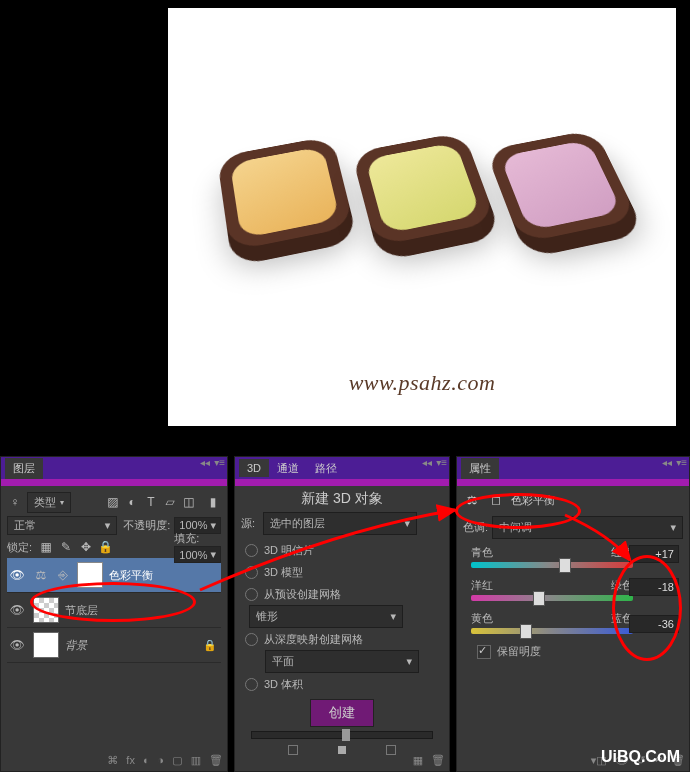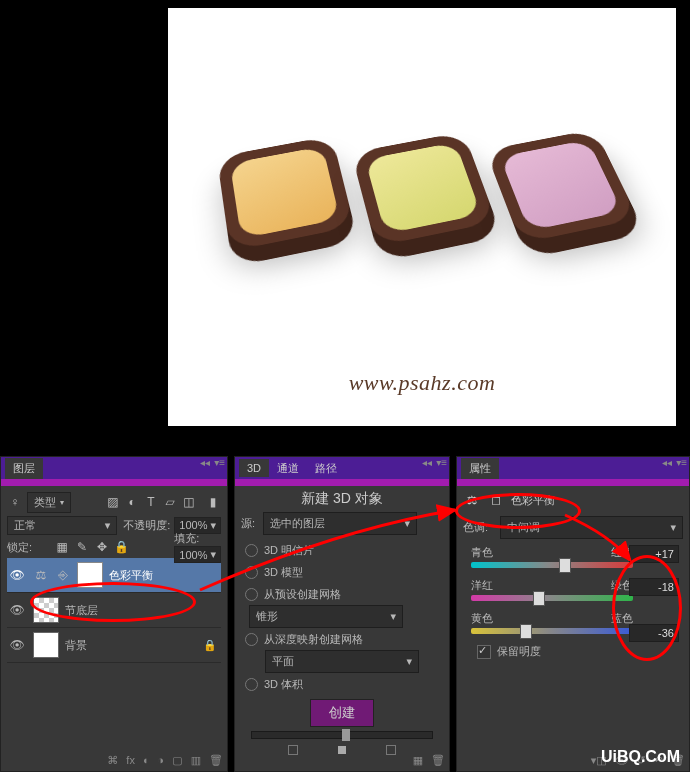--- a/index.html
+++ b/index.html
@@ -33,21 +33,21 @@
   
   .tool-row{display:flex;align-items:center;gap:4px;height:24px}
   .tool-row .dd{flex:0 0 auto;background:#323232;border:1px solid #222;padding:2px 6px;display:flex;align-items:center;gap:4px}
   .tool-row .chev{font-size:8px}
   .picons{display:flex;gap:3px;margin-left:auto}
   .pico{width:16px;height:16px;display:flex;align-items:center;justify-content:center;font-size:12px;color:#bbb}
   .row2{display:flex;align-items:center;height:22px;gap:6px}
   .row2 .combo{background:#323232;border:1px solid #222;padding:1px 6px;display:flex;align-items:center;gap:4px;flex:1}
   .row2 .lblr{margin-left:auto;display:flex;align-items:center;gap:4px}
   .valbox{background:#282828;border:1px solid #222;padding:1px 4px;min-width:34px;display:flex;align-items:center;gap:3px}
-  .lockrow{display:flex;align-items:center;height:22px;gap:22px}
+  .lockrow{display:flex;align-items:center;height:22px;gap:6px}
   .lockrow .icns{display:flex;gap:4px}
   .layer{display:flex;align-items:center;height:34px;border-bottom:1px solid #2a2a2a;padding-right:4px;gap:6px}
   .layer.sel{background:#5578a8;color:#fff}
   .eye{width:20px;text-align:center;font-size:12px}
   .thumb{width:24px;height:24px;border:1px solid #666;background:#fff}
   .thumb.checker{background:repeating-conic-gradient(#ccc 0 25%,#fff 0 50%) 0 0/10px 10px}
   .thumb.mask{width:24px;height:24px;border:1px solid #888;background:#fff}
   .lname{flex:1}
   .llock{font-size:11px}
 
@@ -63,21 +63,21 @@
   .dot{width:8px;height:8px}
   .dot.fill{background:#aaa}
   .dot.empty{border:1px solid #777}
   .sliderbar{height:6px;background:#2a2a2a;border:1px solid #1a1a1a;position:relative;margin:4px 10px}
   .sliderknob{position:absolute;top:-3px;width:8px;height:12px;background:#999;left:50%}
 
   
   .prop-icons{display:flex;gap:6px;align-items:center;margin:2px 0 8px 0}
   .propico{width:18px;height:16px;display:flex;align-items:center;justify-content:center;color:#ccc;font-size:12px}
   .prop-title{font-size:11px;color:#ccc}
-  .tone-row{display:flex;align-items:center;gap:8px;margin:6px 0}
+  .tone-row{display:flex;align-items:center;margin:6px 0}
   .slider-grp{margin:6px 0 10px 8px}
   .slider-top{display:flex;justify-content:space-between;font-size:11px;margin-bottom:2px}
   .gradbar{height:6px;position:relative;border-radius:2px}
   .g1{background:linear-gradient(90deg,#00c4cc,#888 48%,#d83a3a)}
   .g2{background:linear-gradient(90deg,#d33aa8,#888 48%,#2fb54a)}
   .g3{background:linear-gradient(90deg,#d8c23a,#888 48%,#3a5bd8)}
   .gknob{position:absolute;top:-4px;width:10px;height:13px;background:#ddd;border:1px solid #555;transform:translateX(-50%)}
   .numbox{position:absolute;right:4px;width:40px;background:#282828;border:1px solid #1e1e1e;padding:2px 4px;text-align:right;color:#ddd}
   .slider-wrap{position:relative;padding-right:50px}
   .cbrow{display:flex;align-items:center;gap:6px;margin-top:8px;padding-left:14px}
@@ -167,21 +167,21 @@
         <div class="lname">色彩平衡</div>
       </div>
       <div class="layer">
         <div class="eye">👁</div>
         <div class="thumb checker"></div>
         <div class="lname">节底层</div>
       </div>
       <div class="layer">
         <div class="eye">👁</div>
         <div class="thumb"></div>
-        <div class="lname" style="">背景</div>
+        <div class="lname" style="font-style:italic">背景</div>
         <div class="llock">🔒</div>
       </div>
     </div>
     <div class="bottom-icons">
       <span>⌘</span>
       <span>fx</span>
       <span>◐</span>
       <span>◑</span>
       <span>▢</span>
       <span>▥</span>
@@ -300,21 +300,21 @@
       </div>
       <div class="slider-grp">
         <div class="slider-wrap">
           <div class="slider-top">
             <span>黄色</span>
             <span>蓝色</span>
           </div>
           <div class="gradbar g3">
               <div class="gknob" style="left:34%"></div>
             </div>
-          <div class="numbox" style="top:13px">-36</div>
+          <div class="numbox" style="top:4px">-36</div>
         </div>
       </div>
 
       <div class="cbrow">
         <span class="cb ck"></span>
         <span>保留明度</span>
       </div>
     </div>
     <div class="bottom-icons">
       <span>▾◫</span>

